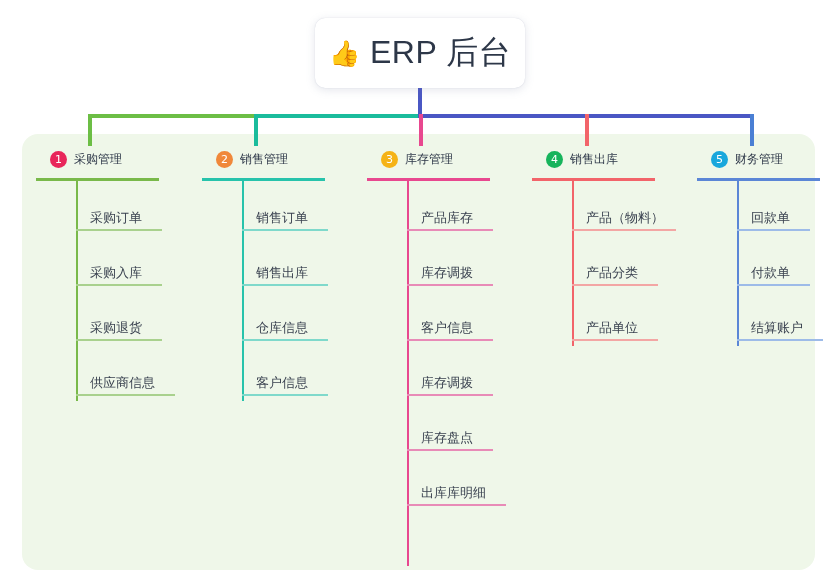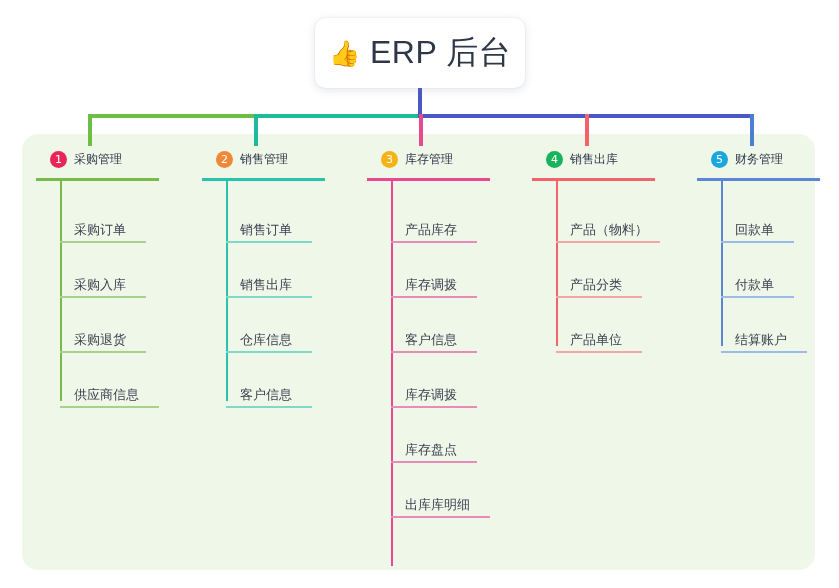--- a/index.html
+++ b/index.html
@@ -115,22 +115,22 @@
     text-align: right;
   }
   .head-rule {
     height: 3px;
     width: 123px;
     margin-top: 6px;
   }
 
   .branch-items {
     position: relative;
-    margin-left: 24px;
-    padding-top: 12px;
+    margin-left: 40px;
+    padding-top: 0px;
   }
   .spine {
     position: absolute;
     left: 0;
     top: 0;
     width: 2px;
     background: currentColor;
   }
   .item {
     position: relative;

